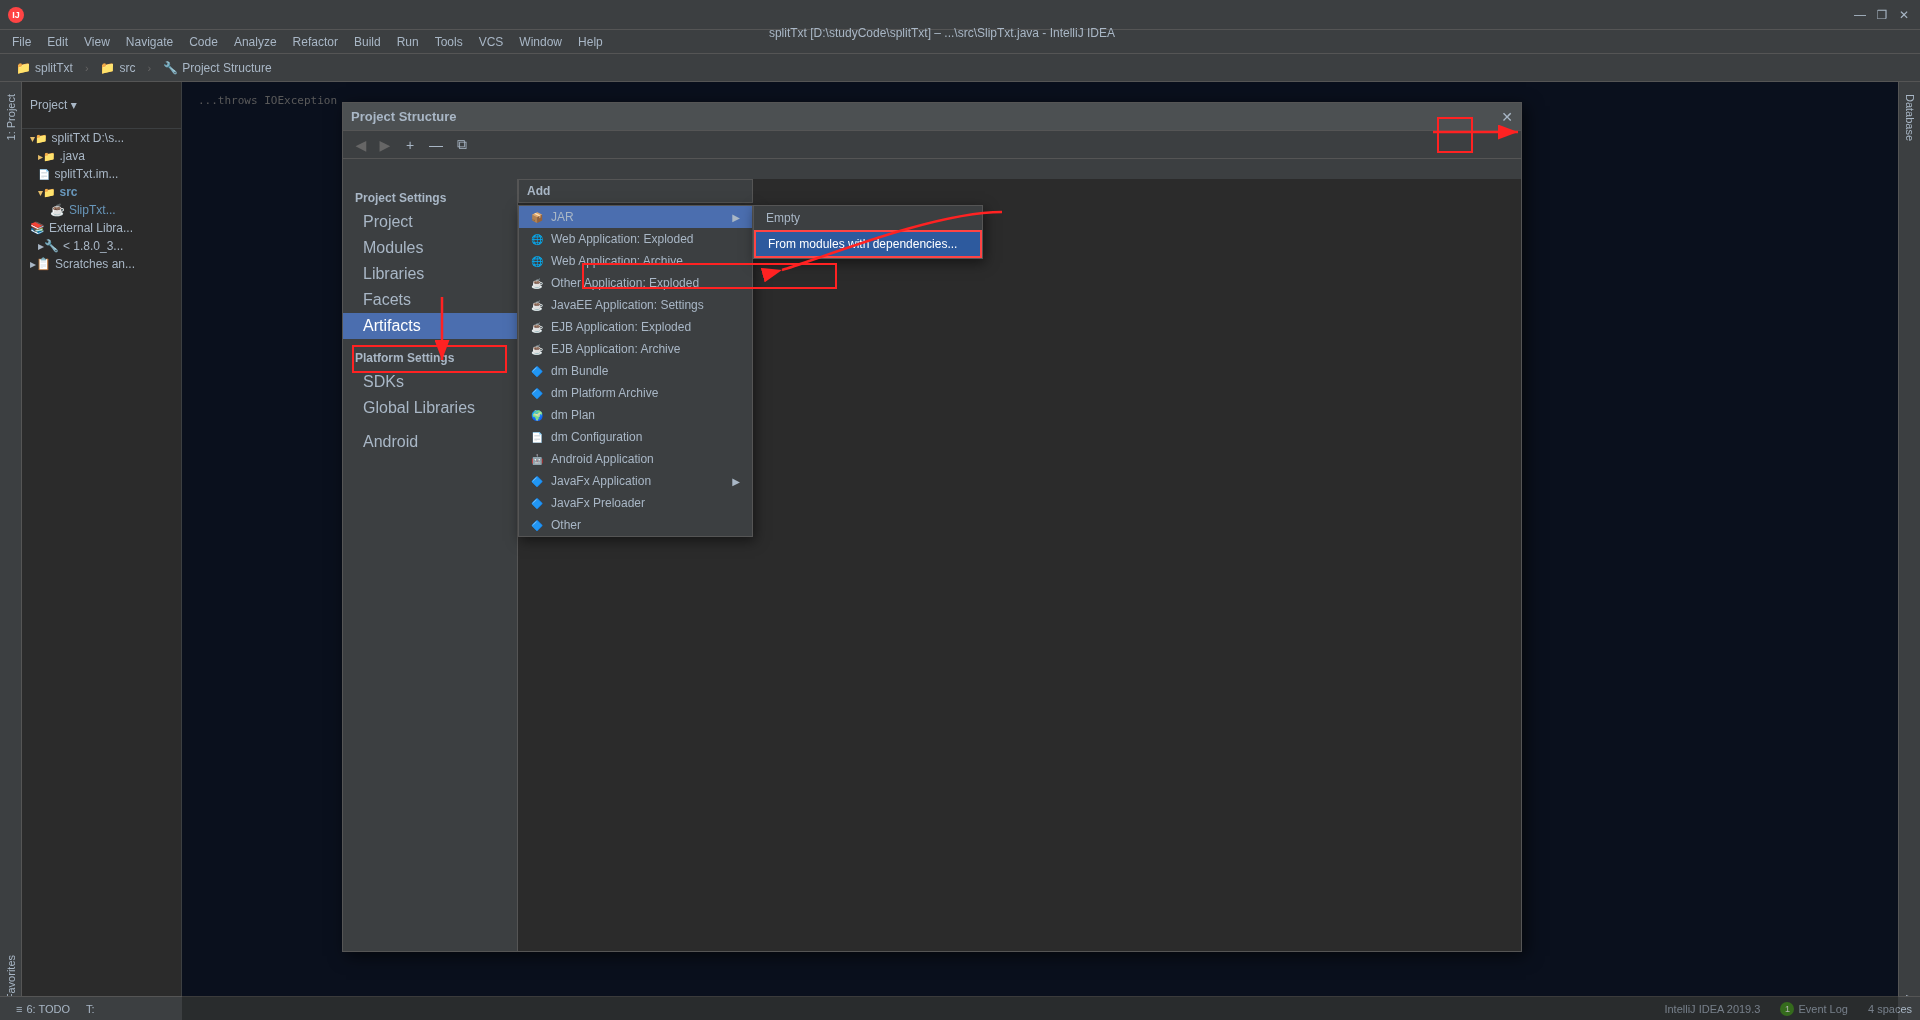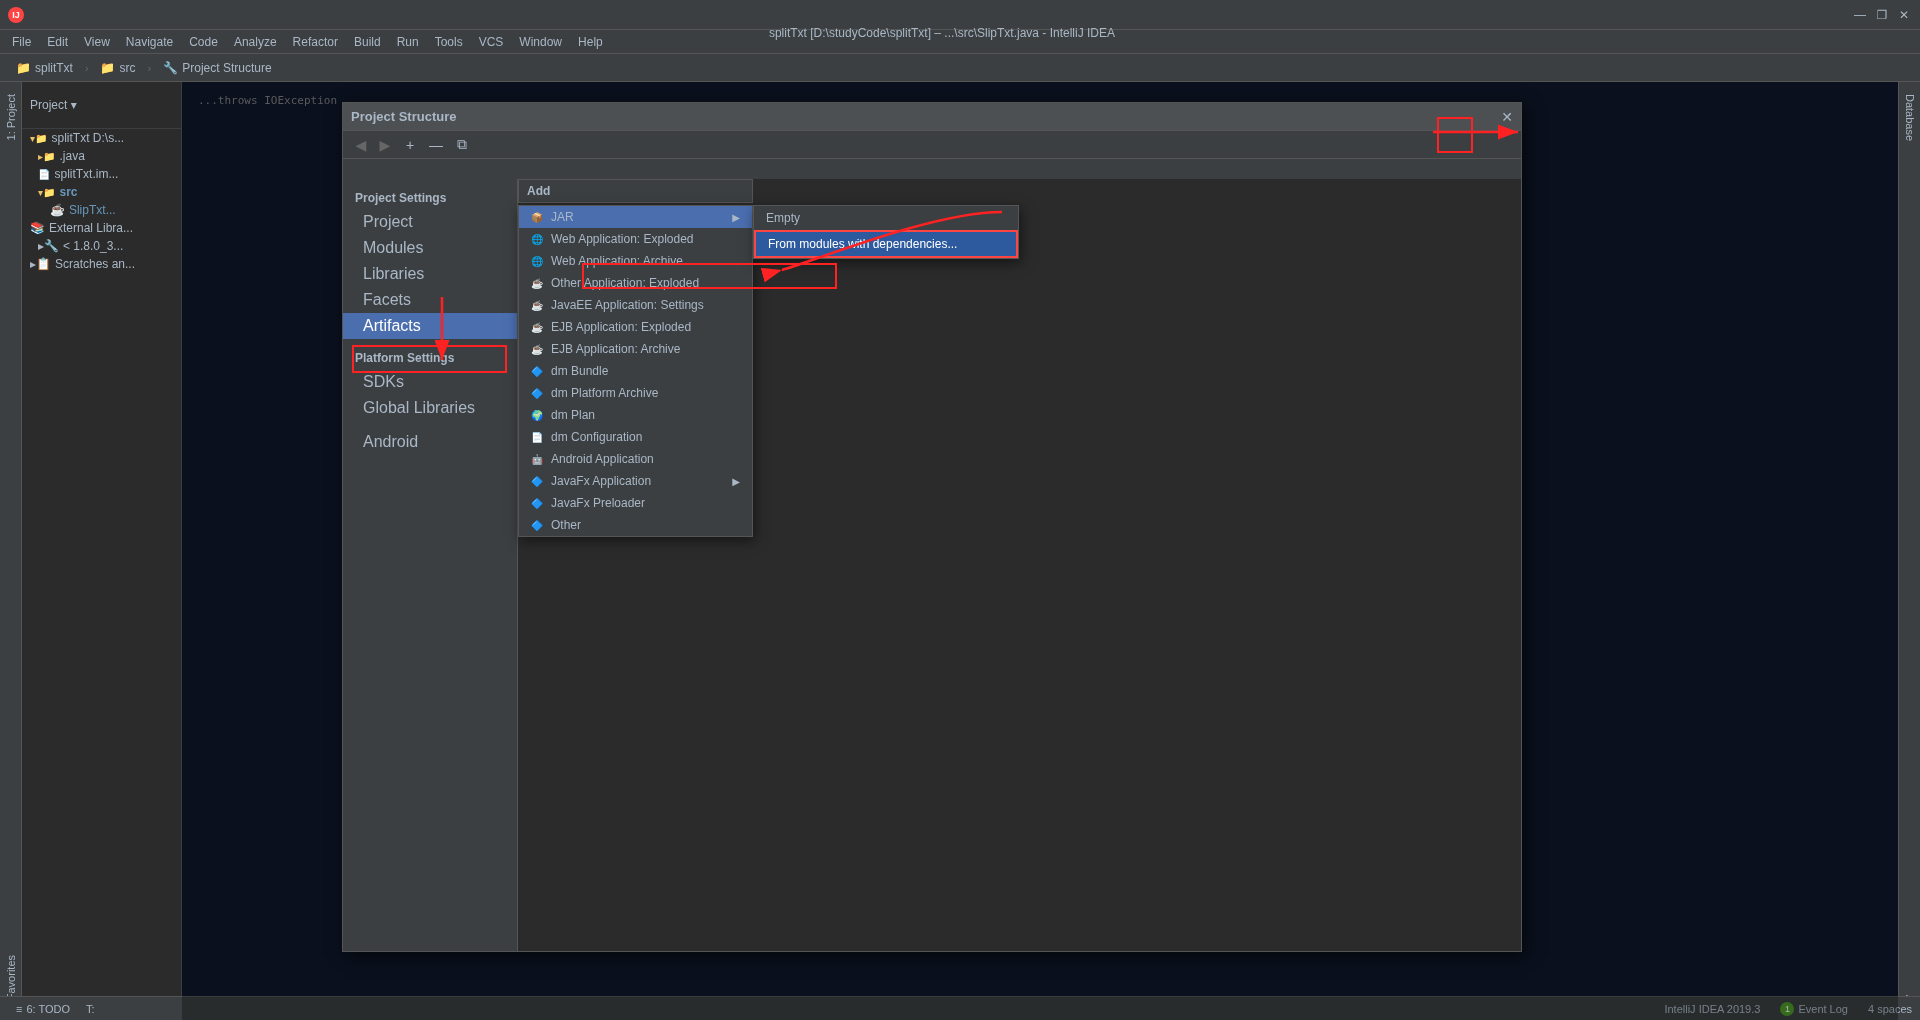--- a/index.html
+++ b/index.html
@@ -310,21 +310,21 @@
       display: flex; align-items: center; justify-content: center;
       font-size: 10px;
     }
     .submenu-arrow { margin-left: auto; font-size: 10px; }
 
     
     .sub-menu {
       position: absolute;
       left: 235px;
       top: 0;
-      width: 266px;
+      width: 230px;
       background: #3c3f41;
       border: 1px solid #555;
       z-index: 600;
       box-shadow: 2px 4px 12px rgba(0,0,0,0.5);
     }
     .sub-menu-item {
       padding: 5px 12px;
       font-size: 12px;
       color: #a9b7c6;
       cursor: pointer;

